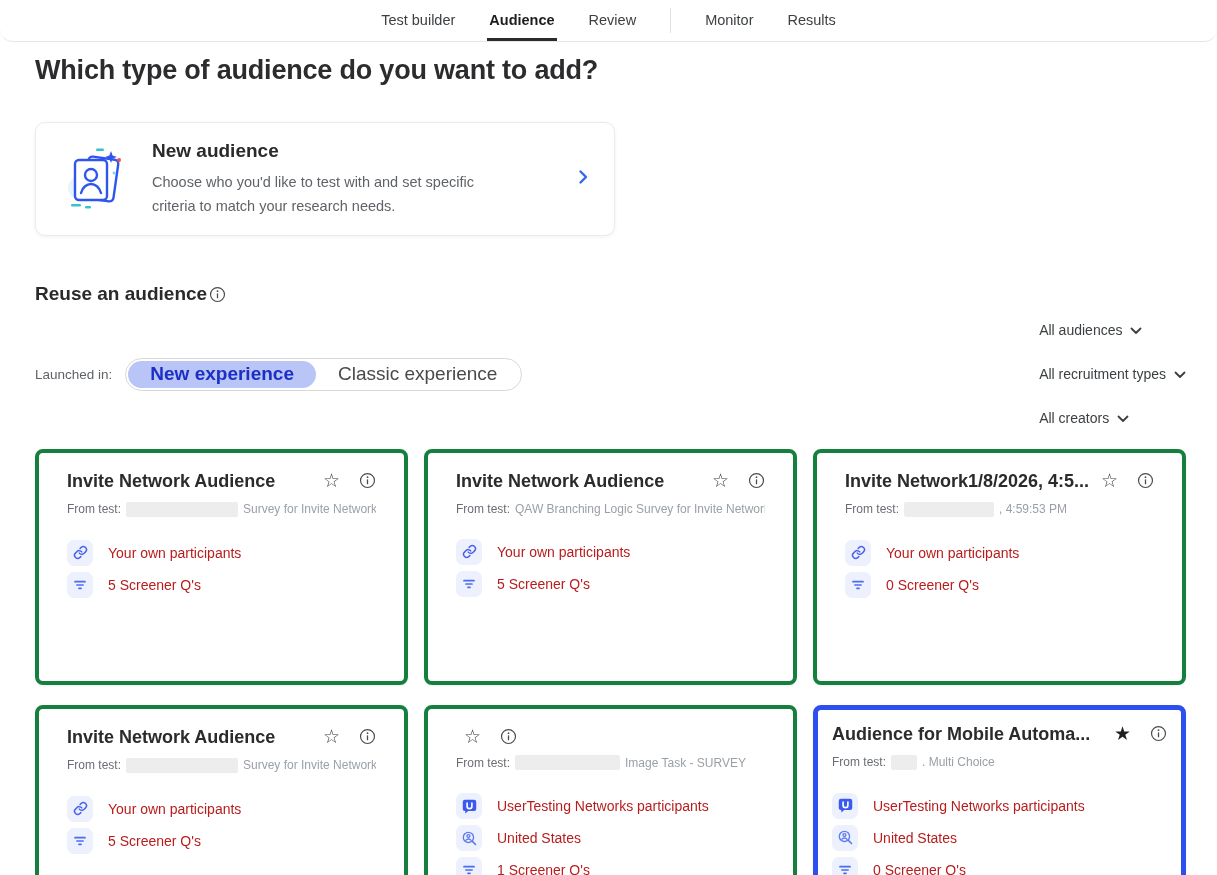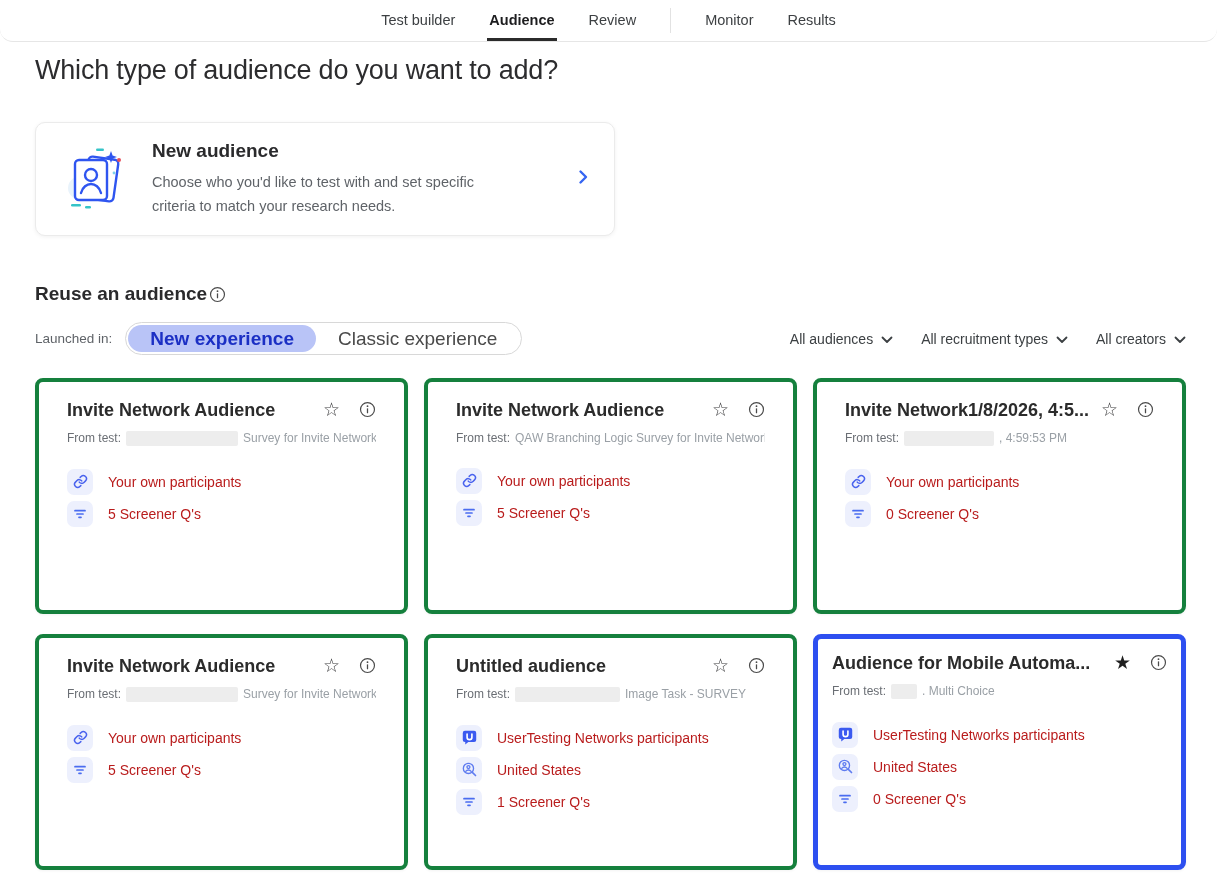--- a/index.html
+++ b/index.html
@@ -18,21 +18,21 @@
   .nav-item {
     display:flex; align-items:center; padding:2px 2px 0 2px; cursor:pointer;
     border-bottom:3px solid transparent;
   }
   .nav-item.active { color:#1d1d1f; font-weight:700; border-bottom-color:#2b2b2b; }
   .nav-divider { width:1px; background:#e2e2e2; margin:8px 2px; }
 
   
   .page { padding:0 31px 0 35px; }
   .page-title {
-    margin:13px 0 0; font-size:27px; font-weight:400; color:#2c2c2e;
+    margin:13px 0 0; font-size:27px; font-weight:700; color:#2c2c2e;
     letter-spacing:-0.2px;
   }
 
   
   .new-card {
     margin-top:36px; width:580px; height:114px; position:relative;
     border:1px solid #ebebeb; border-radius:10px; background:#fff;
     box-shadow:0 1px 4px rgba(0,0,0,.06);
     display:flex; align-items:center; gap:26px; padding:16px 54px 16px 26px;
     cursor:pointer;
@@ -49,21 +49,21 @@
   .launched-label { font-size:13.5px; color:#5f6368; margin-right:13px; }
   .toggle {
     display:flex; align-items:center; border:1px solid #d8d8d8; border-radius:17px;
     background:#fff; height:33px; padding:2px; overflow:hidden;
   }
   .toggle-opt {
     height:27px; display:flex; align-items:center; padding:0 22px;
     font-size:19px; color:#4a4a4a; border-radius:14px; cursor:pointer; white-space:nowrap;
   }
   .toggle-opt.active { background:#b9c4f7; color:#1b2fc4; font-weight:700; }
-  .filters { margin-left:auto; display:flex; gap:28px; }
+  .filters { margin-left:auto; display:flex; gap:28px;flex-direction:column; }
   .filter {
     display:flex; align-items:center; gap:8px; font-size:14px; color:#3c4043;
     cursor:pointer; white-space:nowrap;
   }
 
   
   .grid {
     margin-top:23px; display:grid; grid-template-columns:repeat(3,1fr);
     gap:20px 16px;
   }
@@ -338,21 +338,20 @@
                 <line x1="7.5" y1="12" x2="16.5" y2="12"></line>
                 <line x1="10.5" y1="17" x2="13.5" y2="17"></line>
               </svg>
             </span>
             <span>5 Screener Q's</span>
           </div>
         </div>
       </div>
       <div class="card">
         <div class="card-head">
-          <div class="card-title">Untitled audience</div>
           <div class="card-actions">
             <span class="star-btn">☆</span>
             <span class="info-btn">
               <svg width="17" height="17" viewBox="0 0 20 20">
                 <circle cx="10" cy="10" r="8.2" fill="none" stroke="#4a4a4a" stroke-width="1.4"></circle>
                 <circle cx="10" cy="6.1" r="1.05" fill="#4a4a4a"></circle>
                 <rect x="9.25" y="8.4" width="1.5" height="6.1" rx="0.75" fill="#4a4a4a"></rect>
               </svg>
             </span>
           </div>

